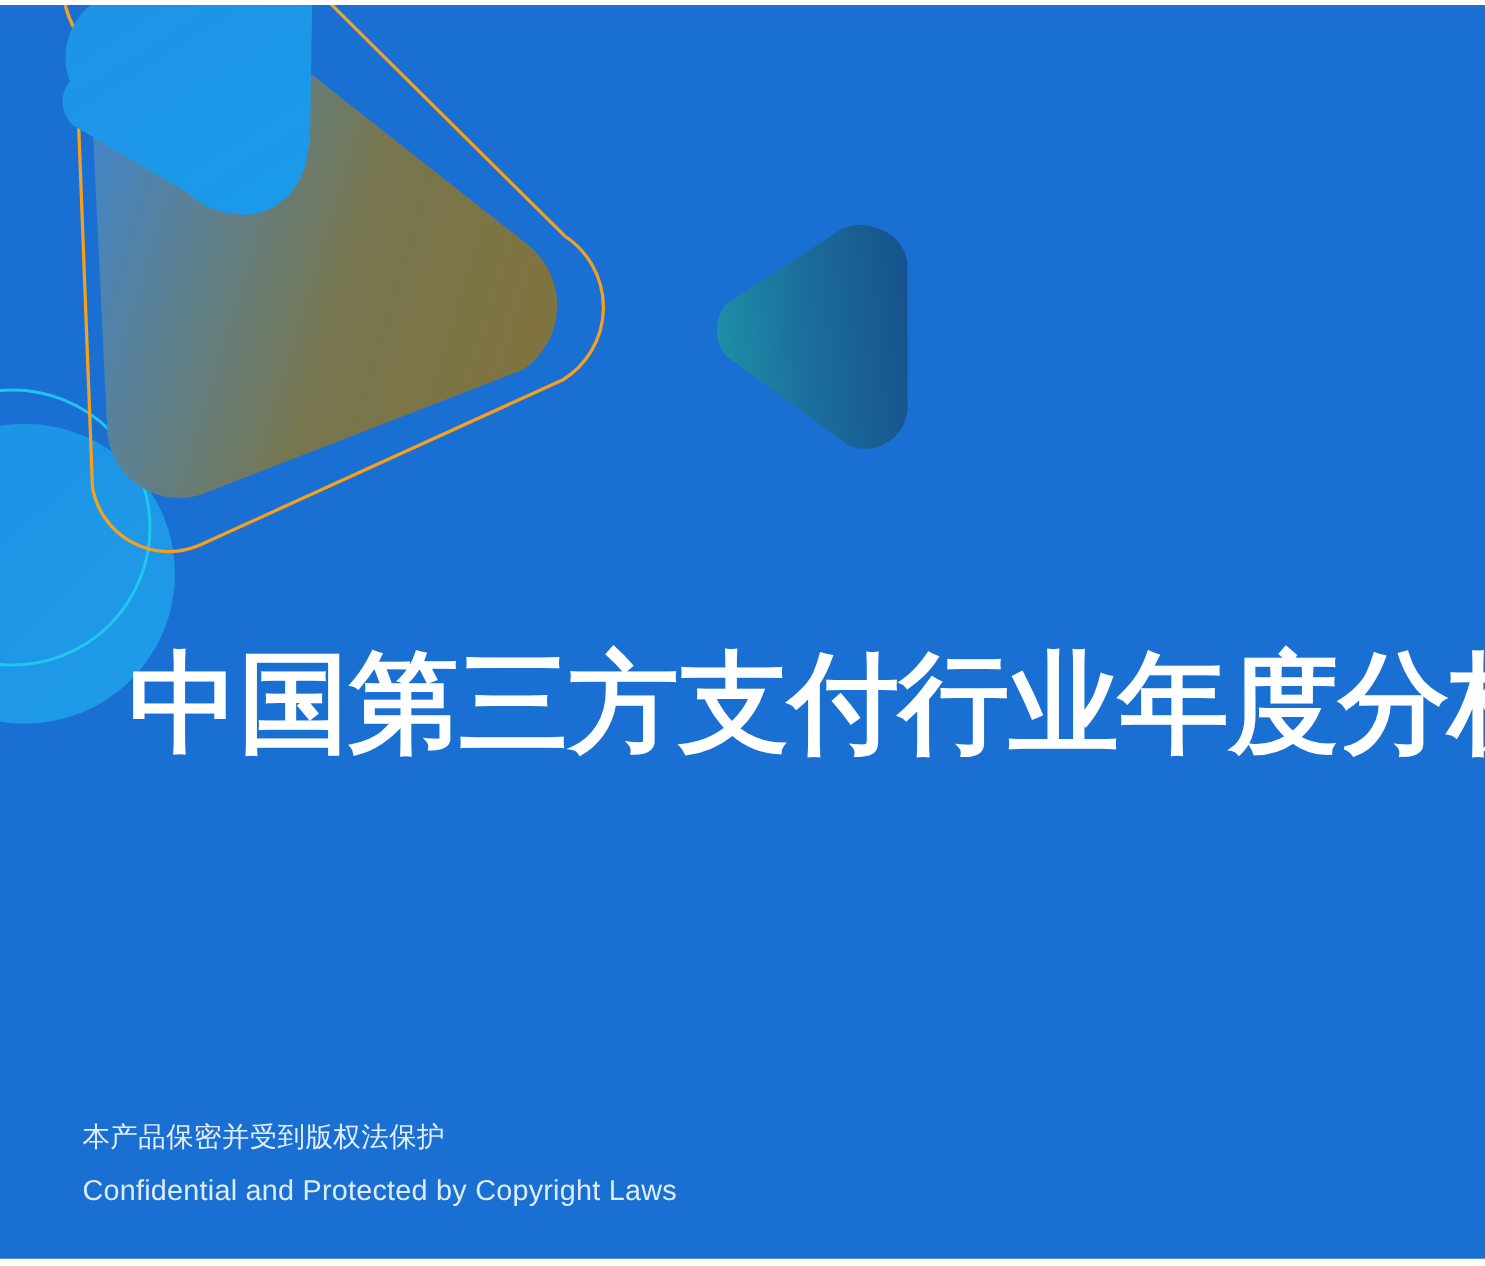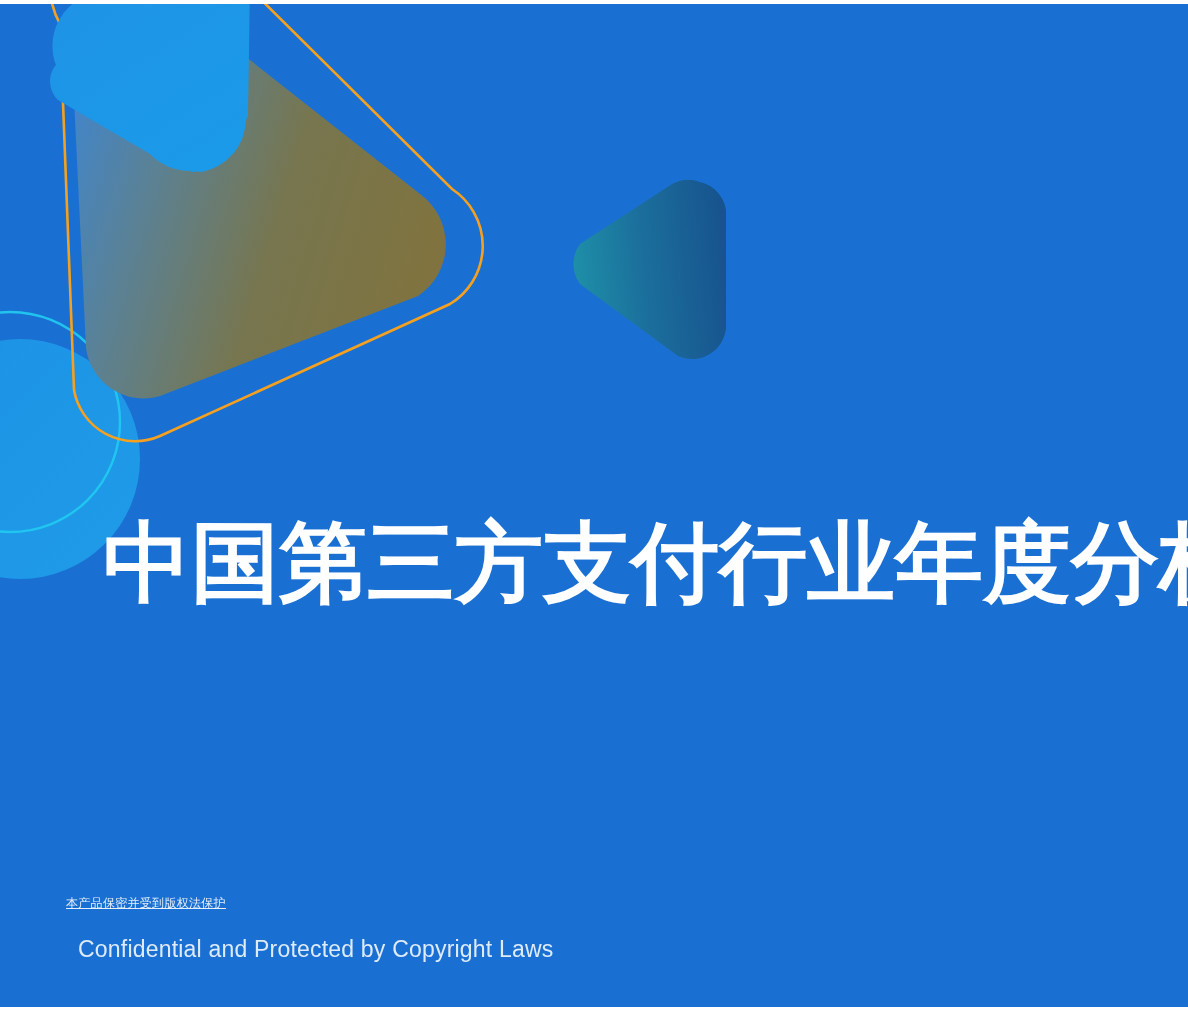--- a/index.html
+++ b/index.html
@@ -47,34 +47,33 @@
     font-family: "DejaVu Sans", "Liberation Sans", sans-serif;
   }
   #footer {
     position: absolute;
     left: 66px;
     top: 890px;
     width: 700px;
   }
   .foot-cn {
     color: rgba(255,255,255,0.88);
-    font-size: 12px;
+    font-size: 22px;
     line-height: 1.5;
     letter-spacing: 0.3px;
     font-family: "DejaVu Sans", "Liberation Sans", sans-serif;
-    margin: 0 0 24px 0;
-    text-decoration: underline;
+    margin: 0 0 12px 0;
   }
   .foot-en {
     color: rgba(255,255,255,0.86);
     font-size: 23px;
     line-height: 1.2;
     letter-spacing: 0.2px;
     font-family: "Liberation Sans", "DejaVu Sans", sans-serif;
-    margin: 12px;
+    margin: 0;
   }
 </style>
 </head>
 <body>
 
 <div id="slide">
 
   <div id="canvas">
 
     <svg id="deco" viewBox="0 0 1188 1003" preserveAspectRatio="none">

